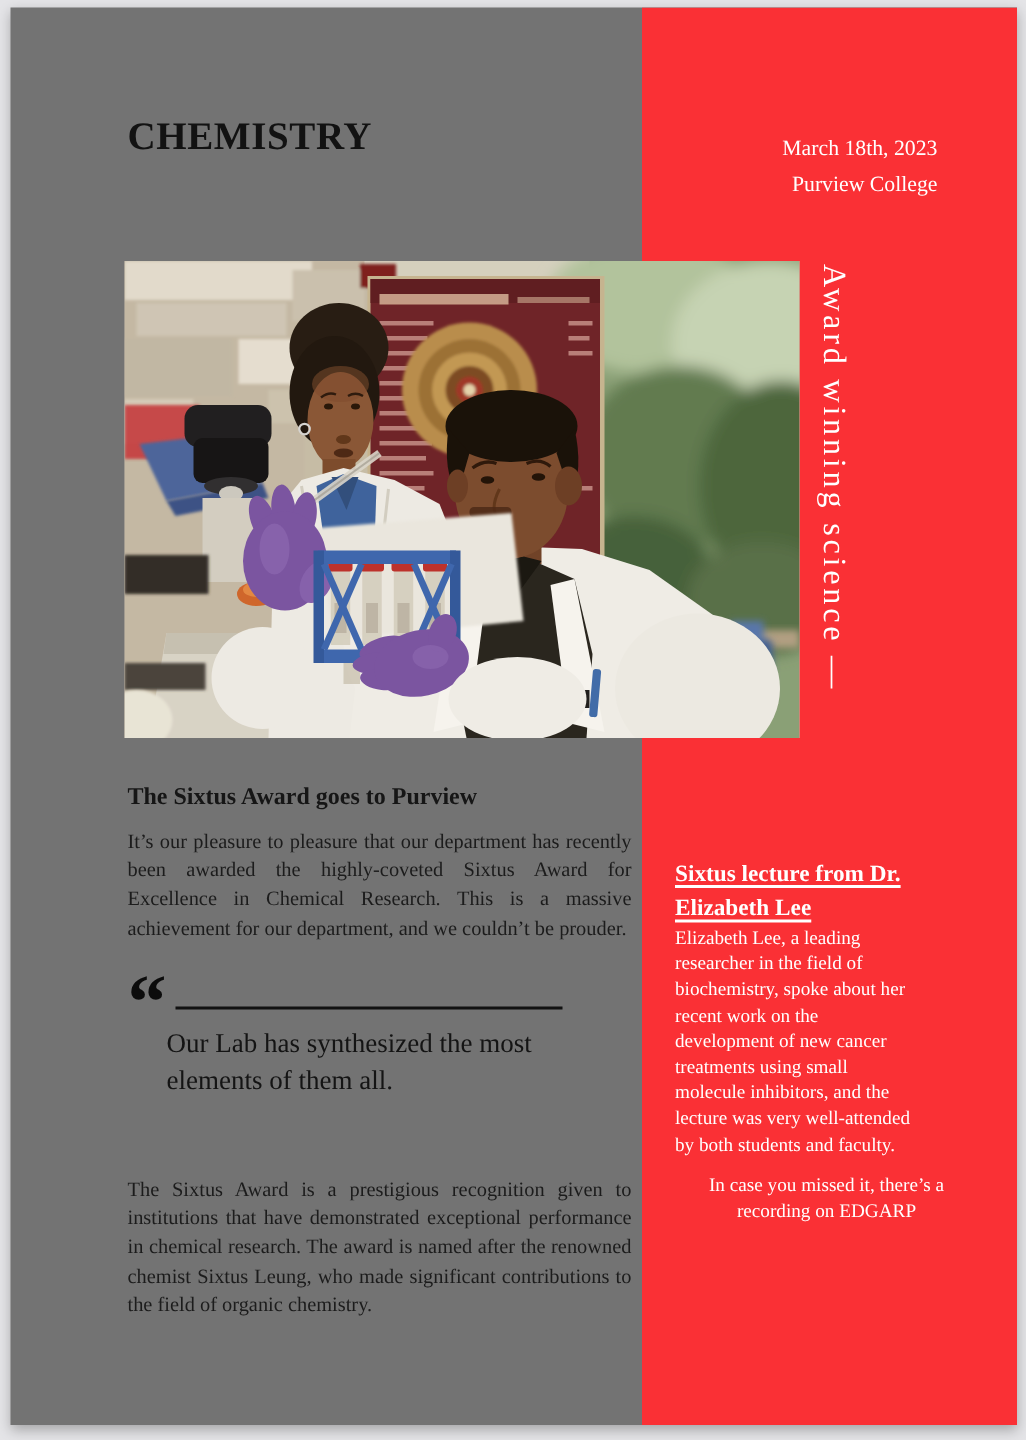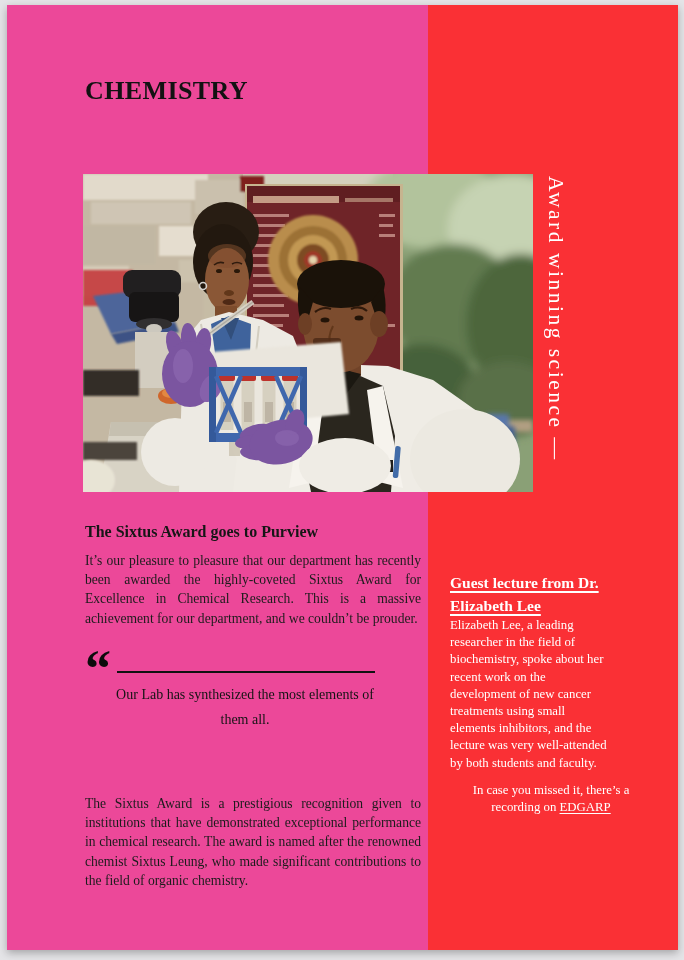--- a/index.html
+++ b/index.html
@@ -3,21 +3,21 @@
 <meta charset="utf-8">
 <style>
   * { margin:0; padding:0; box-sizing:border-box; }
   html,body { width:684px; height:960px; overflow:hidden; }
   body {
     background:#E4E4E7;
     font-family:"Liberation Serif","DejaVu Serif",serif;
   }
   .page {
     position:absolute; left:7px; top:5px; width:671px; height:945px;
-    background:#ec4899; box-shadow:0 3px 8px rgba(0,0,0,0.28);
+    background:#737373; box-shadow:0 3px 8px rgba(0,0,0,0.28);
     overflow:hidden;
   }
   .sidebar-bg {
     position:absolute; left:421px; top:0; width:250px; height:945px;
     background:#FA3035;
   }
   .masthead-title {
     position:absolute; left:78px; top:69px; color:#121212;
     font-size:26px; font-weight:bold; line-height:34px; letter-spacing:0.4px;
   }
@@ -37,67 +37,71 @@
   .article-heading {
     position:absolute; left:78px; top:514px; width:340px;
     font-size:16px; font-weight:bold; color:#161616; line-height:26px;
   }
   .para {
     position:absolute; left:78px; width:336px;
     font-size:13.6px; line-height:19.2px; color:#1c1c1c;
     text-align:justify;
   }
   .para1 { top:546px; }
-  .para2 { top:778px;margin-top:11px; }
+  .para2 { top:778px; }
   .quote-mark {
     position:absolute; left:78px; top:638px;
     font-size:52px; font-weight:bold; color:#0c0c0c; line-height:1;
   }
   .quote-rule {
     position:absolute; left:110px; top:666px; width:258px; height:2px;
     background:#111111;
   }
   .pull-quote {
     position:absolute; left:104px; top:678px; width:268px;
-    text-align:center; color:#141414;
-    font-size:14px; line-height:24.5px;
+    color:#141414;
+    font-size:18px; line-height:24.5px;
   }
   .sb-heading {
     position:absolute; left:443px; top:566px; width:205px;
     color:#ffffff; font-size:15.5px; font-weight:bold; line-height:23px;
     white-space:pre-line;
     text-decoration:underline; text-underline-offset:3px; text-decoration-thickness:1.5px;
   }
   .sb-body {
     position:absolute; left:443px; top:612px; width:202px;
     color:#ffffff; font-size:12.8px; line-height:17.2px;
     white-space:pre-line; font-weight:normal;
   }
   .sb-footer {
     position:absolute; left:443px; top:777px; width:202px;
     color:#ffffff; font-size:12.8px; line-height:17.2px;
     white-space:pre-line;
     text-align:center;
   }
   .sb-link {
-    color:#ffffff; text-decoration:underline; text-underline-offset:2px;
+    color:#ffffff; text-underline-offset:2px;
     cursor:pointer; white-space:normal;
   }
 </style>
 </head>
 <body>
 
 <div class="page">
 
   <div class="sidebar-bg"></div>
 
   <h1 class="masthead-title">
     <div>CHEMISTRY</div>
   </h1>
 
+  <div class="date-block">
+    <div>March 18th, 2023</div>
+    <div>Purview College</div>
+  </div>
 
   <div class="photo" title="Two scientists in white lab coats and purple gloves examining red-capped test tubes in a blue rack in a laboratory">
     <svg width="450" height="318" viewBox="0 0 450 318">
       <defs>
         <filter id="b1" x="-20%" y="-20%" width="140%" height="140%">
             <feGaussianBlur stdDeviation="1.2"></feGaussianBlur>
           </filter>
         <filter id="b2" x="-30%" y="-30%" width="160%" height="160%">
             <feGaussianBlur stdDeviation="2.5"></feGaussianBlur>
           </filter>
@@ -309,27 +313,27 @@
   <p class="para para1">It’s our pleasure to pleasure that our department has recently been awarded the highly-coveted Sixtus Award for Excellence in Chemical Research. This is a massive achievement for our department, and we couldn’t be prouder.</p>
 
   <div class="quote-mark">“</div>
   <div class="quote-rule"></div>
   <div class="pull-quote">
     <div>Our Lab has synthesized the most elements of them all.</div>
   </div>
 
   <p class="para para2">The Sixtus Award is a prestigious recognition given to institutions that have demonstrated exceptional performance in chemical research. The award is named after the renowned chemist Sixtus Leung, who made significant contributions to the field of organic chemistry.</p>
 
-  <h3 class="sb-heading">Guest lecture from Dr.
+  <h3 class="sb-heading">Sixtus lecture from Dr.
 Elizabeth Lee</h3>
   <p class="sb-body">Elizabeth Lee, a leading
 researcher in the field of
 biochemistry, spoke about her
 recent work on the
 development of new cancer
 treatments using small
-elements inhibitors, and the
+molecule inhibitors, and the
 lecture was very well-attended
 by both students and faculty.</p>
   <p class="sb-footer"><span>In case you missed it, there’s a
 recording on </span><a class="sb-link">EDGARP</a></p>
 
 </div>
 
 </body></html>

